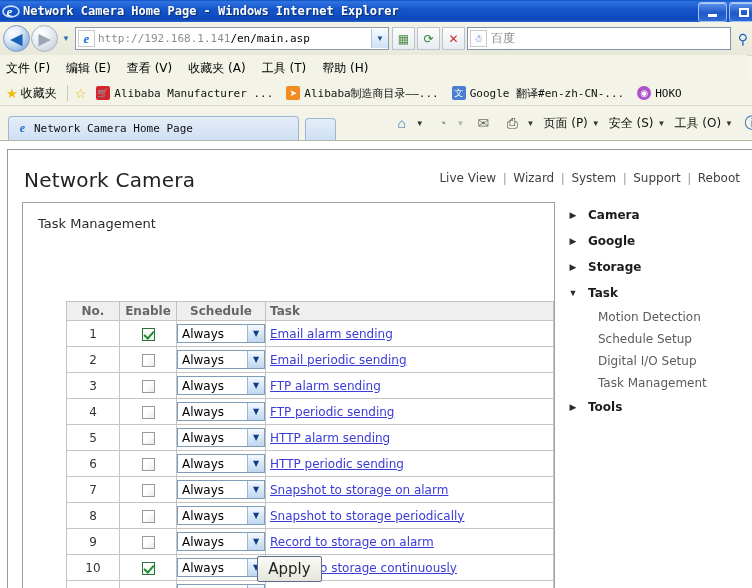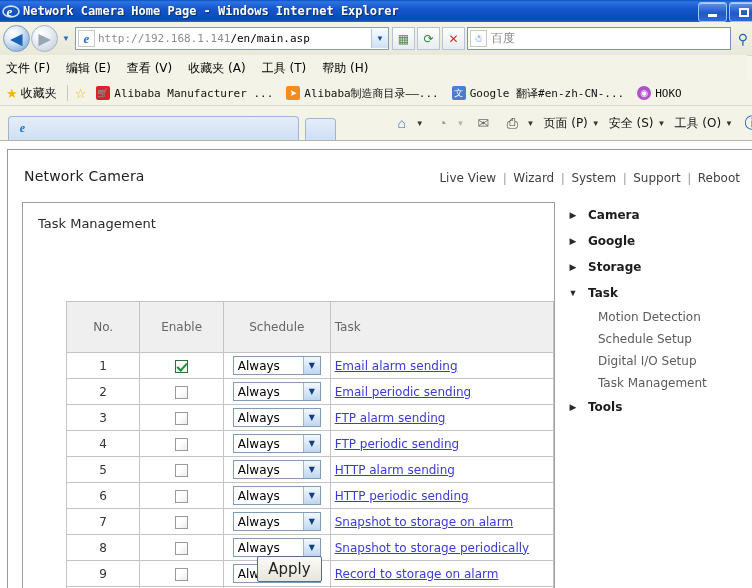--- a/index.html
+++ b/index.html
@@ -144,21 +144,21 @@
     position:absolute;left:0;top:140px;width:752px;height:448px;
     background:#ffffff;border-top:1px solid #b6b6a6;
   }
   .page-frame{
     position:absolute;left:7px;top:8px;width:745px;height:448px;
     background:#fff;border-left:1px solid #9a9a9a;border-top:1px solid #9a9a9a;
     box-sizing:border-box;
   }
   .hdr{position:absolute;left:16px;top:18px;width:716px;height:30px;}
   .brand{
-    position:absolute;left:0;top:0;font-size:14px;color:#222;
+    position:absolute;left:0;top:0;font-size:20px;color:#222;
     font-family:"DejaVu Sans",sans-serif;letter-spacing:.2px;
   }
   .topnav{position:absolute;right:0;top:3px;display:flex;align-items:center;}
   .topnav a{
     font-size:12px;color:#3f3f3f;text-decoration:none;font-family:"DejaVu Sans",sans-serif;
     white-space:nowrap;
   }
   .topnav .bar{color:#9a9a9a;margin:0 7px;font-size:12px;}
 
   .panel{
@@ -168,22 +168,22 @@
   .panel-title{
     position:absolute;left:15px;top:13px;font-size:13px;color:#2a2a2a;
     font-family:"DejaVu Sans",sans-serif;
   }
 
   table.tasks{
     position:absolute;left:43px;top:98px;border-collapse:collapse;
     font-family:"DejaVu Sans",sans-serif;
   }
   table.tasks th{
-    background:#efefef;border:1px solid #c4c4c4;font-weight:normal;
-    color:#666;font-size:12px;height:18px;padding:16px;
+    background:#efefef;border:1px solid #c4c4c4;font-weight:bold;
+    color:#666;font-size:12px;height:18px;padding:0;
   }
   table.tasks td{
     border:1px solid #c4c4c4;height:25px;padding:0;font-size:12px;color:#333;
     background:#fff;
   }
   .c-no{width:52px;text-align:center;}
   .c-en{width:56px;text-align:center;}
   .c-sc{width:84px;text-align:center;}
   .c-tk{width:283px;text-align:left;padding-left:4px !important;}
   th.c-tk{text-align:left;padding-left:4px;}
@@ -311,20 +311,21 @@
     </span>
     <span class="favitem">
       <span class="favicon" style="background:#b052c9;border-radius:50%;">◉</span>
       <span class="fav-text">HOKO</span>
     </span>
   </div>
 
   <div class="tabstrip">
     <div class="tab">
       <span class="tab-fav">e</span>
+      <span class="tab-title">Network Camera Home Page</span>
     </div>
     <div class="newtab"></div>
 
     <div class="cmdbar">
       <span class="cmd">
         <span class="cmd-ico" style="color:#2f6fb4;">⌂</span>
         <span class="cmd-caret">▼</span>
       </span>
       <span class="cmd">
         <span class="cmd-ico" style="color:#9a9a9a;">◔</span>

